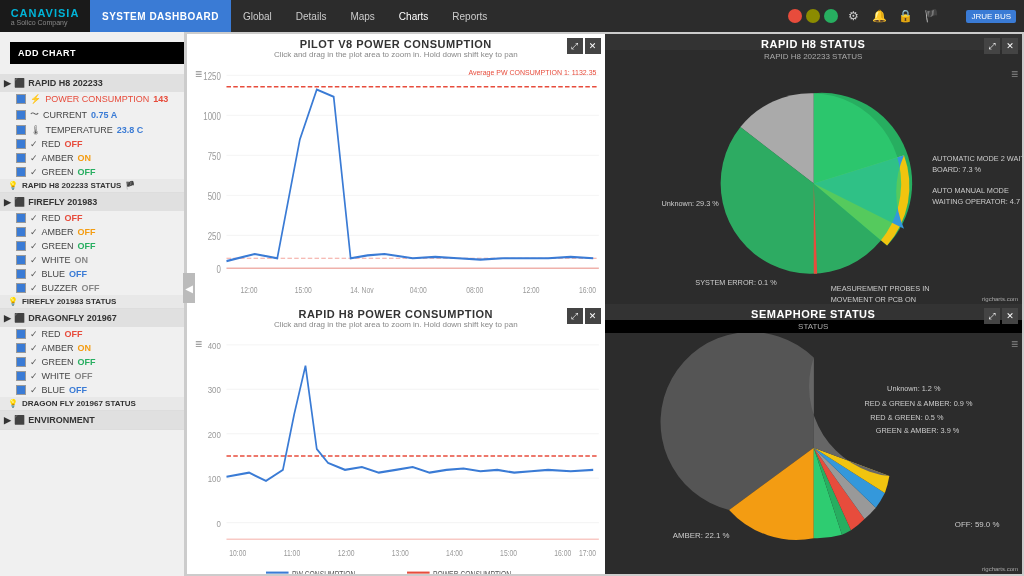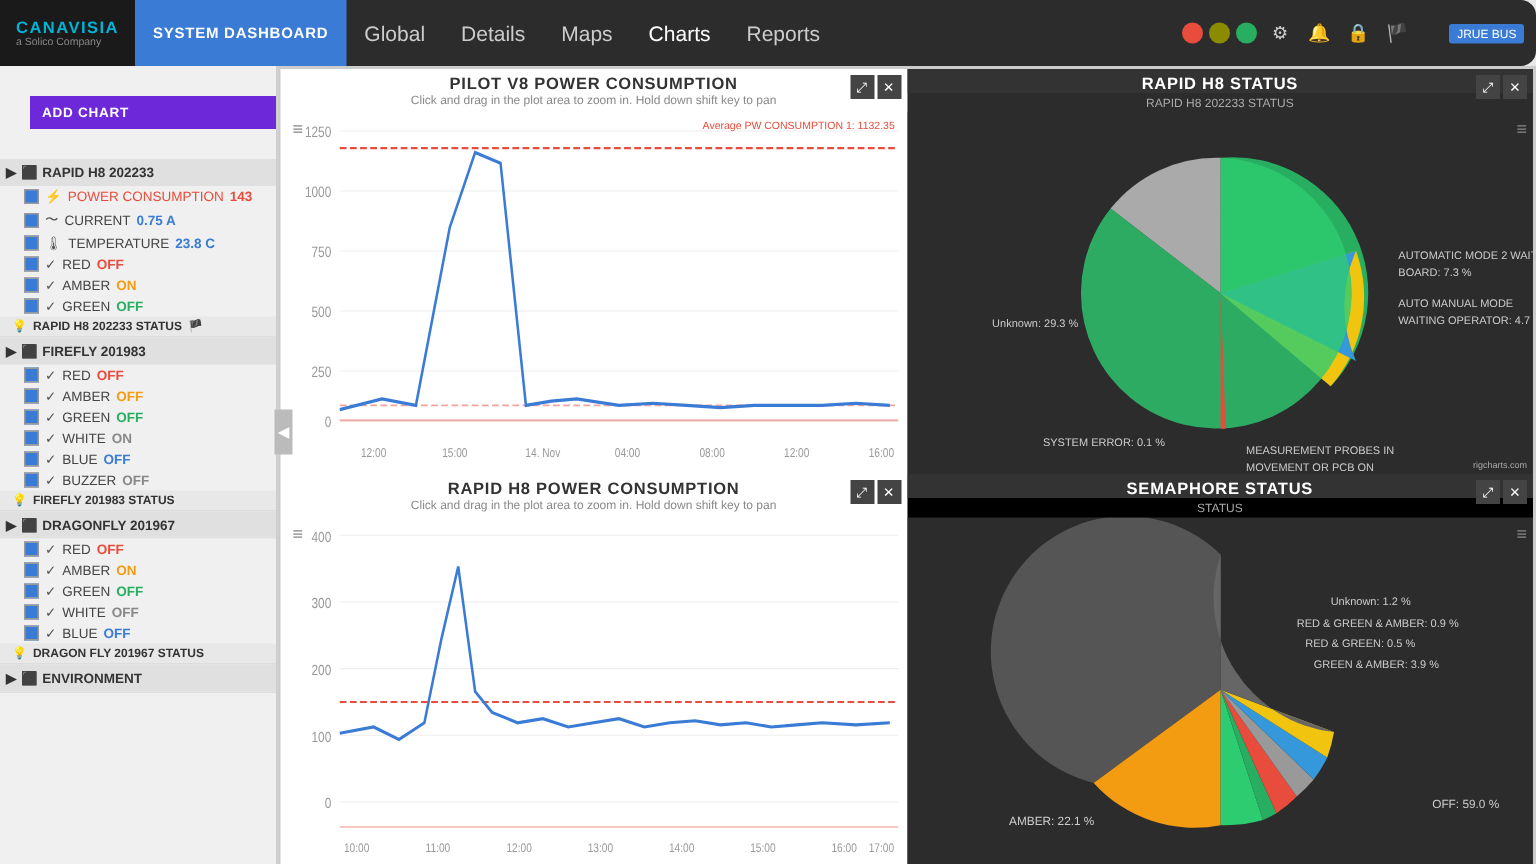--- a/index.html
+++ b/index.html
@@ -1,42 +1,42 @@
 <!DOCTYPE html>
 <html><head>
   <meta charset="utf-8">
   <style>
     * { box-sizing: border-box; margin: 0; padding: 0; }
     body { font-family: Arial, sans-serif; background: #e8e8e8; width: 1024px; height: 576px; overflow: hidden; }
 
     
-    .top-nav { display: flex; align-items: center; height: 44px; background: #2c2c2c; border-radius: 10px; }
+    .top-nav { display: flex; align-items: center; height: 32px; background: #2c2c2c; }
     .logo { width: 90px; background: #1a1a1a; height: 100%; display: flex; align-items: center; justify-content: center; padding: 0 6px; }
     .logo-text { color: #00b4d8; font-size: 11px; font-weight: bold; letter-spacing: 1px; }
     .logo-sub { color: #888; font-size: 7px; }
     .nav-section { background: #3a7bd5; height: 100%; display: flex; align-items: center; padding: 0 12px; }
     .nav-section span { color: white; font-size: 10px; font-weight: bold; letter-spacing: 0.5px; }
     .nav-items { display: flex; height: 100%; }
-    .nav-item { display: flex; align-items: center; padding: 0 12px; color: #ccc; font-size: 14px; cursor: pointer; }
+    .nav-item { display: flex; align-items: center; padding: 0 12px; color: #ccc; font-size: 10px; cursor: pointer; }
     .nav-item.active { color: white; }
     .nav-spacer { flex: 1; }
     .nav-icons { display: flex; align-items: center; gap: 4px; padding: 0 8px; }
     .status-dot { width: 14px; height: 14px; border-radius: 50%; }
     .dot-red { background: #e74c3c; }
     .dot-olive { background: #8b8b00; }
     .dot-green { background: #27ae60; }
     .nav-icon-btn { width: 22px; height: 22px; display: flex; align-items: center; justify-content: center; color: #ccc; font-size: 12px; cursor: pointer; }
     .user-badge { background: #3a7bd5; color: white; font-size: 8px; padding: 2px 5px; border-radius: 2px; margin-left: 20px; }
 
     
     .main-layout { display: flex; height: calc(576px - 32px); }
 
     
     .sidebar { width: 185px; background: #f0f0f0; border-right: 1px solid #ccc; overflow-y: auto; flex-shrink: 0; }
-    .add-chart-btn { background: #6d28d9; color: white; font-size: 9px; font-weight: bold; padding: 6px 8px; cursor: pointer; margin: 20px; display: block; border: none; width: calc(100% - 8px); text-align: left; letter-spacing: 0.5px; }
+    .add-chart-btn { background: #000000; color: white; font-size: 9px; font-weight: bold; padding: 6px 8px; cursor: pointer; margin: 10px; display: block; border: none; width: calc(100% - 8px); text-align: left; letter-spacing: 0.5px; }
     .sidebar-group { border-bottom: 1px solid #ddd; }
     .sidebar-group-header { display: flex; align-items: center; gap: 3px; padding: 4px 4px; background: #e0e0e0; cursor: pointer; }
     .sidebar-group-header span { font-size: 9px; font-weight: bold; color: #333; }
     .expand-icon { font-size: 8px; color: #666; }
     .sidebar-item { display: flex; align-items: center; gap: 4px; padding: 2px 6px 2px 16px; }
     .sidebar-item span.item-label { font-size: 9px; color: #444; }
     .sidebar-item .item-value { font-size: 9px; font-weight: bold; }
     .val-red { color: #e74c3c; }
     .val-blue { color: #3a7bd5; }
     .val-green { color: #27ae60; }

